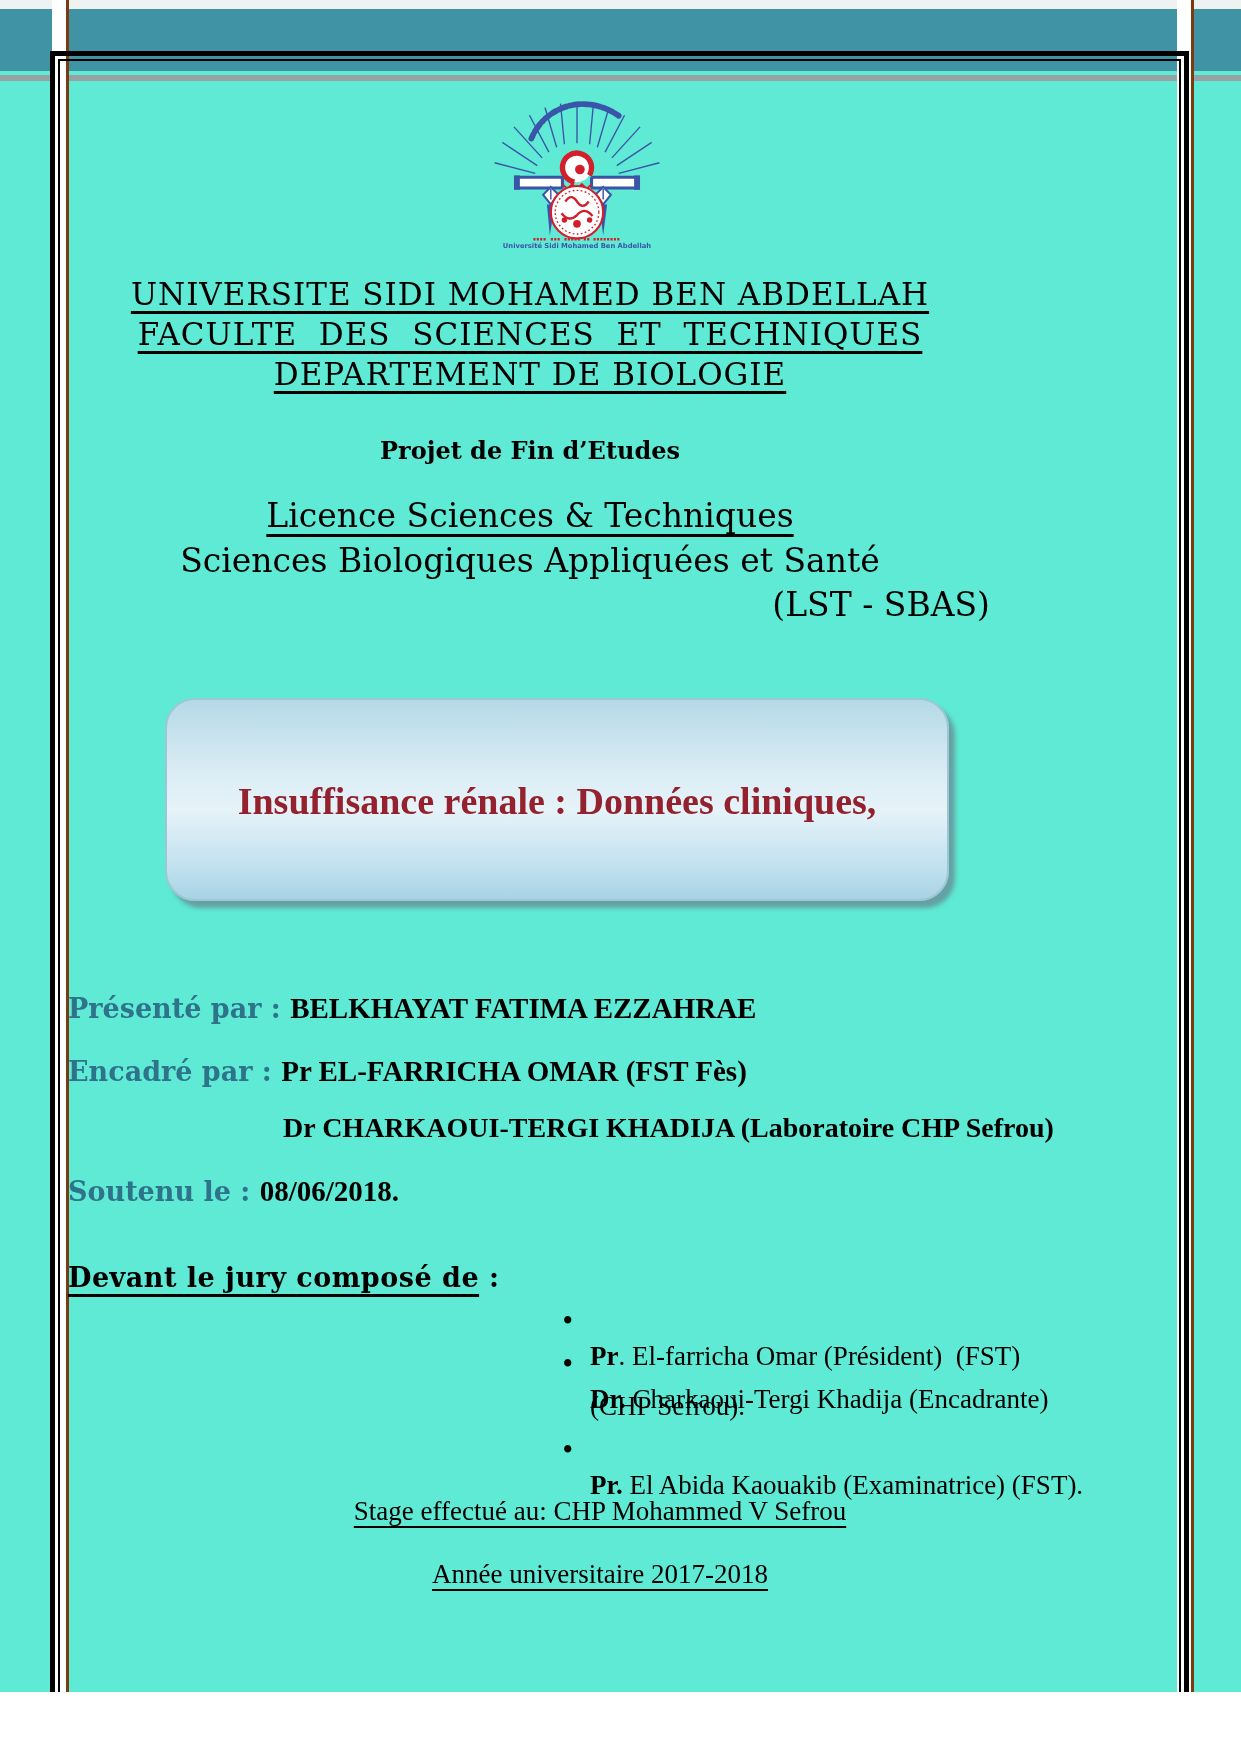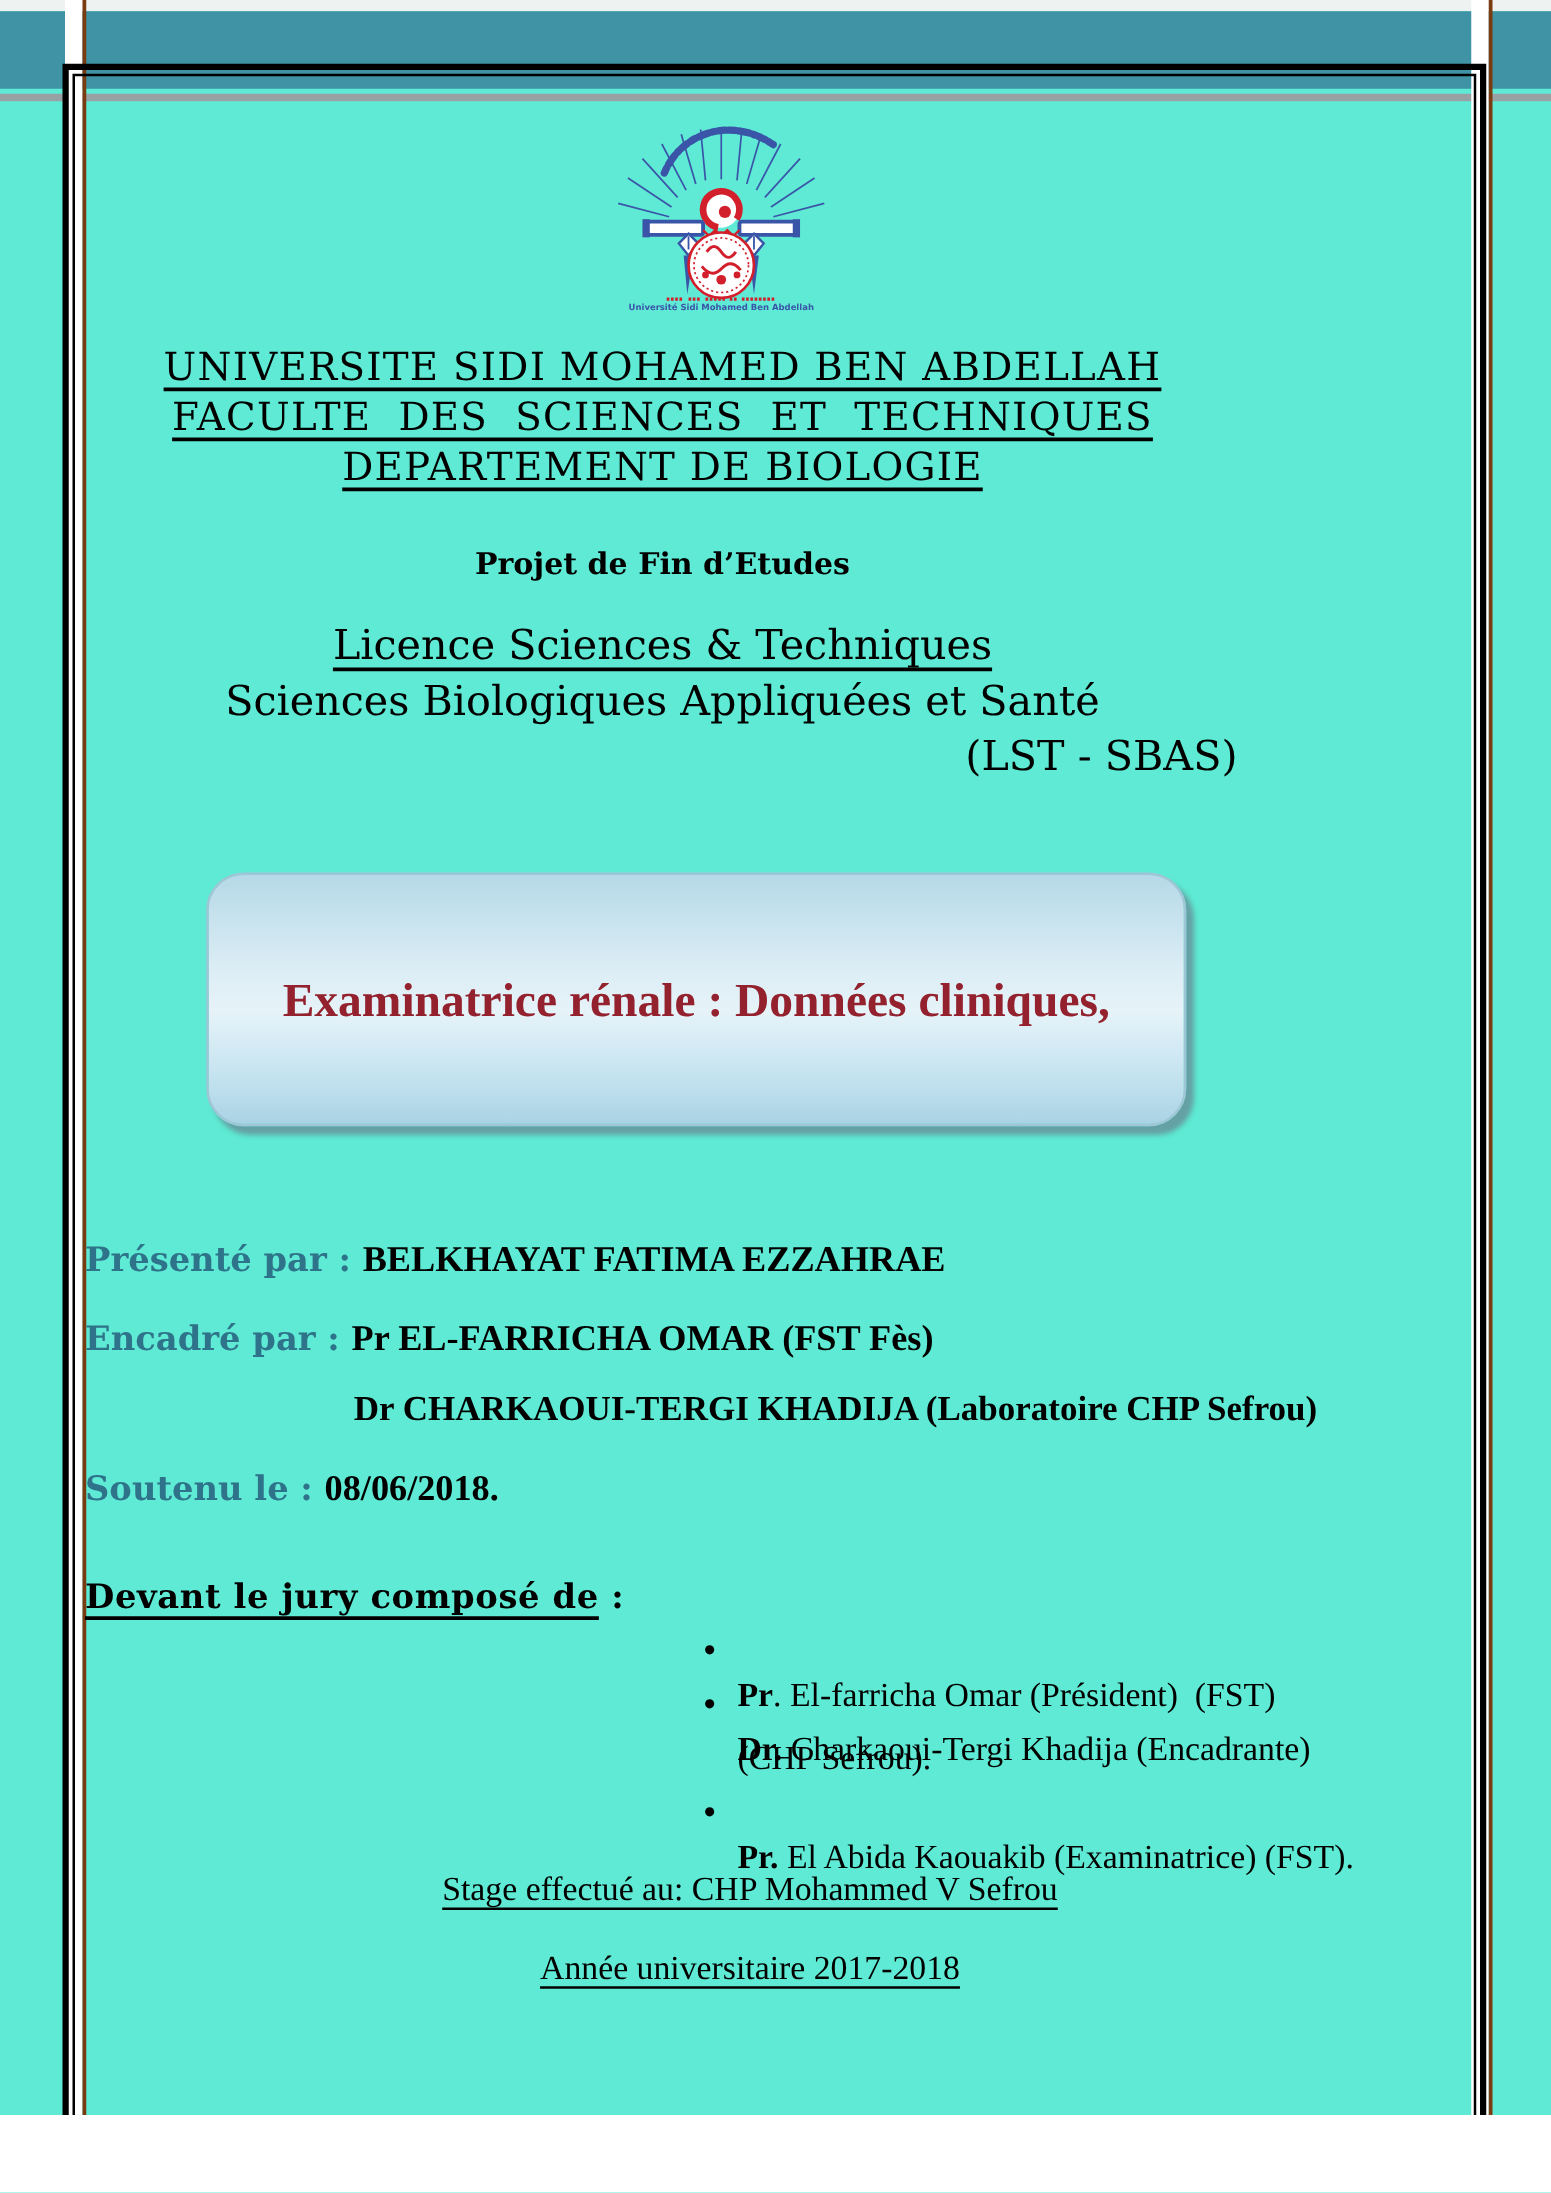--- a/index.html
+++ b/index.html
@@ -153,21 +153,21 @@
     <span class="degree-line underlined">Licence Sciences &amp; Techniques</span>
   </div>
   <div class="content center-block" style="top:539px;">
     <span class="degree-line">Sciences Biologiques Appliquées et Santé</span>
   </div>
   <div class="content center-block" style="top:583px;text-align:right;">
     <span class="degree-line">(LST - SBAS)</span>
   </div>
 
   <div class="content title-box">
-    <div class="title-line">Examinatrice rénale : Données cliniques,</div>
+    <div class="title-line">Insuffisance rénale : Données cliniques,</div>
   </div>
 
   <div class="content field-line" style="top:988px;">
     <span class="field-label">Présenté par</span><span class="field-sep"> : </span><span class="field-value">BELKHAYAT FATIMA EZZAHRAE</span>
   </div>
 
   <div class="content field-line" style="top:1051px;">
     <span class="field-label">Encadré par</span><span class="field-sep"> : </span><span class="field-value">Pr EL-FARRICHA OMAR (FST Fès)</span>
   </div>
 

